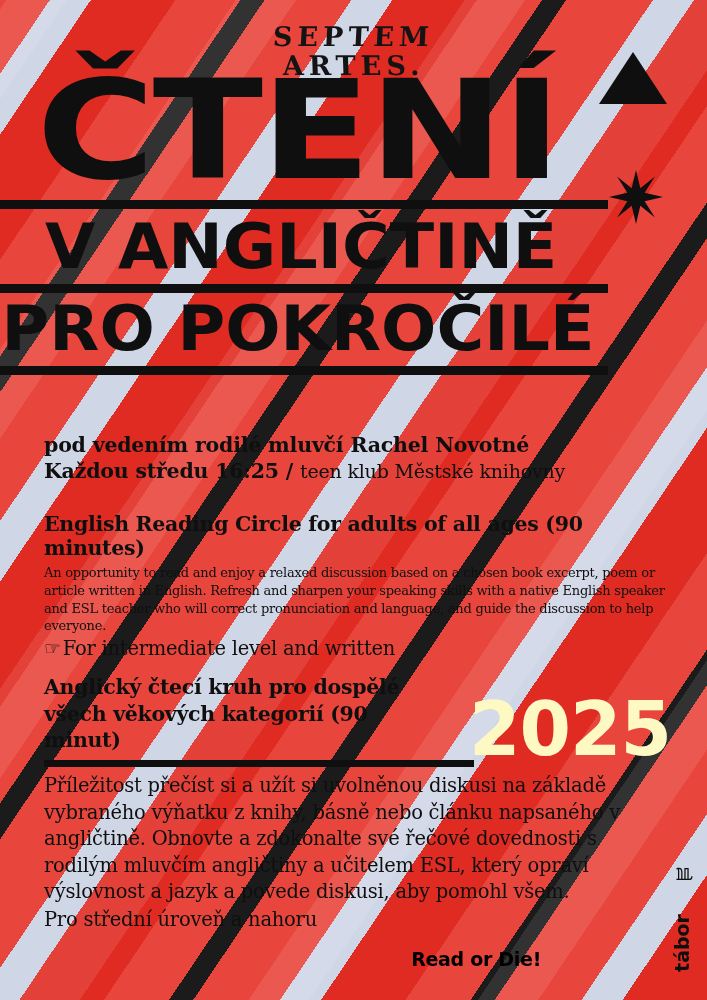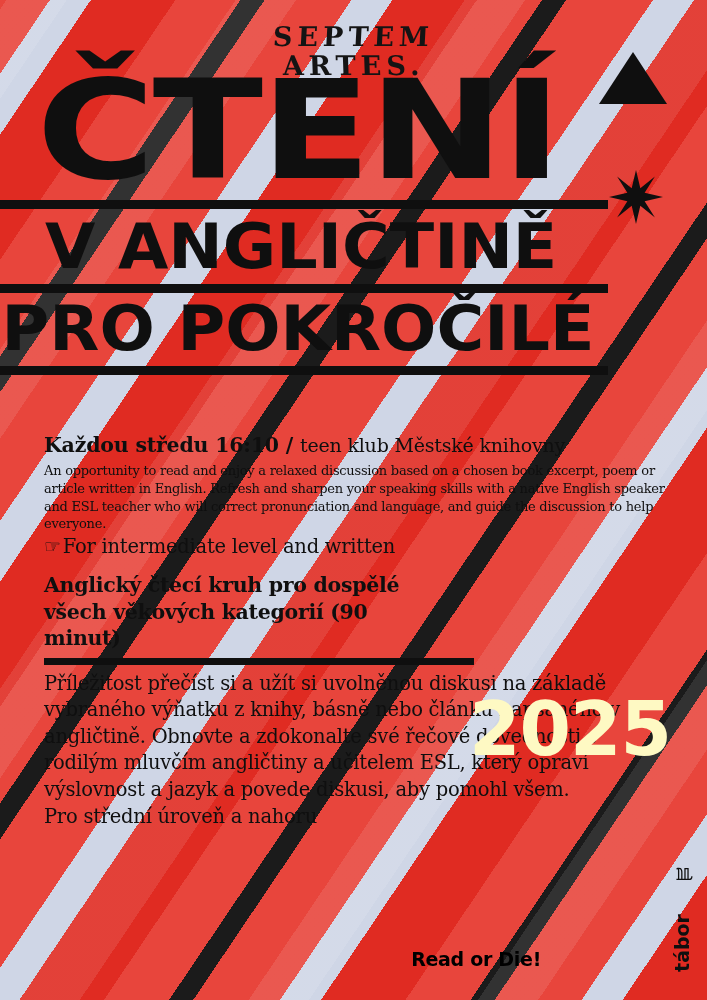--- a/index.html
+++ b/index.html
@@ -295,26 +295,28 @@
       <div class="rule rule-2"></div>
       <div class="line3">PRO POKROČILÉ</div>
       <div class="rule rule-3"></div>
     </div>
 
     <svg class="star" viewBox="0 0 100 100">
       <path fill="#0f0f0f" d="M50 0 L58 34 L85 12 L66 42 L100 50 L66 58 L85 88 L58 66 L50 100 L42 66 L15 88 L34 58 L0 50 L34 42 L15 12 L42 34 Z"></path>
     </svg>
 
     <div class="body">
+      <div class="lead">pod vedením rodilé mluvčí Rachel Novotné</div>
       <div class="lead">
-        <span>Každou středu 16:10</span>
+        <span>Každou středu 16:25</span>
         <span class="sep">/</span>
         <span class="thin">teen klub Městské knihovny</span>
       </div>
 
+      <div class="en-head">English Reading Circle for adults of all ages (90 minutes)</div>
       <div class="para">An opportunity to read and enjoy a relaxed discussion based on a chosen book excerpt, poem or article written in English. Refresh and sharpen your speaking skills with a native English speaker and ESL teacher who will correct pronunciation and language, and guide the discussion to help everyone.</div>
       <div class="hand-line">
         <span class="pointer">☞</span><span>For intermediate level and written</span>
       </div>
 
       <div class="cz-head">
         <span>Anglický čtecí kruh pro dospělé</span><br>
         <span>všech věkových kategorií (90 minut)</span>
       </div>
       <div class="cz-rule"></div>

